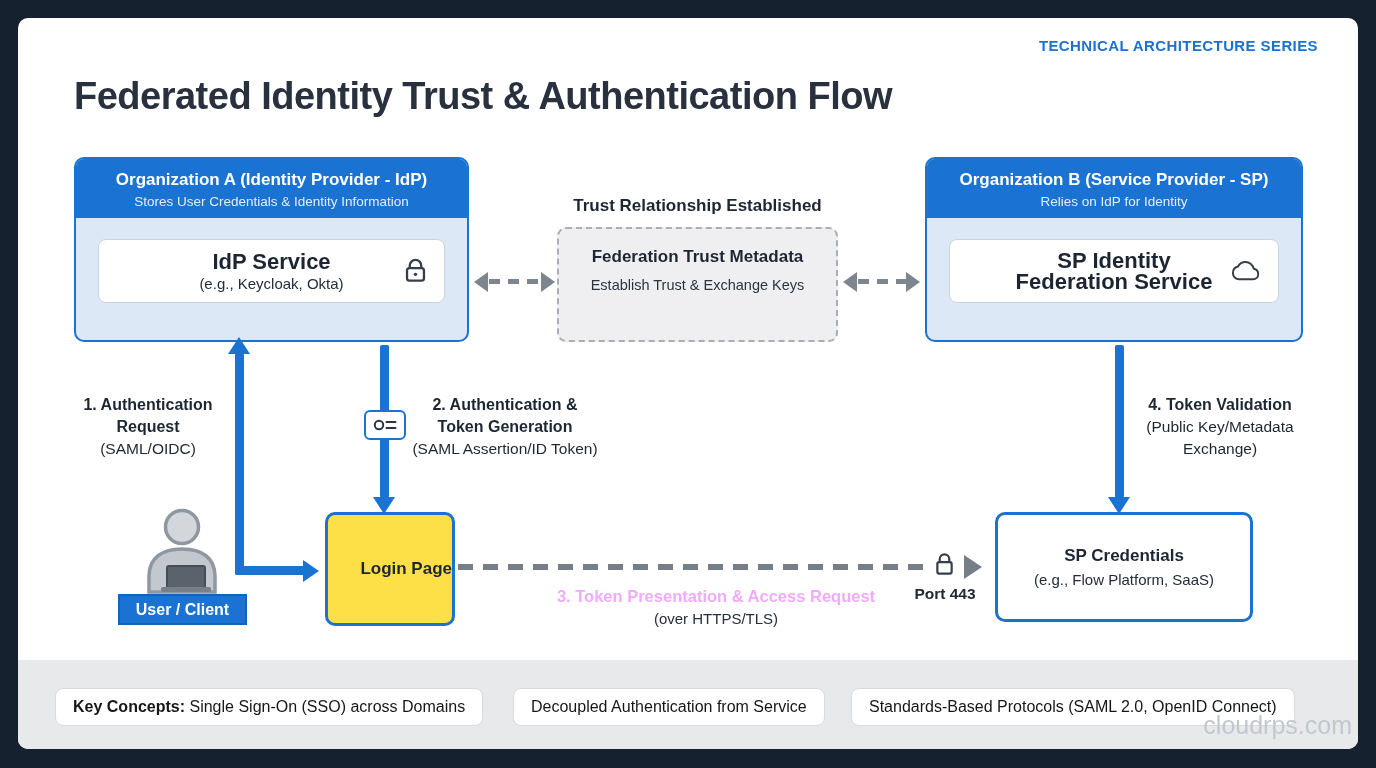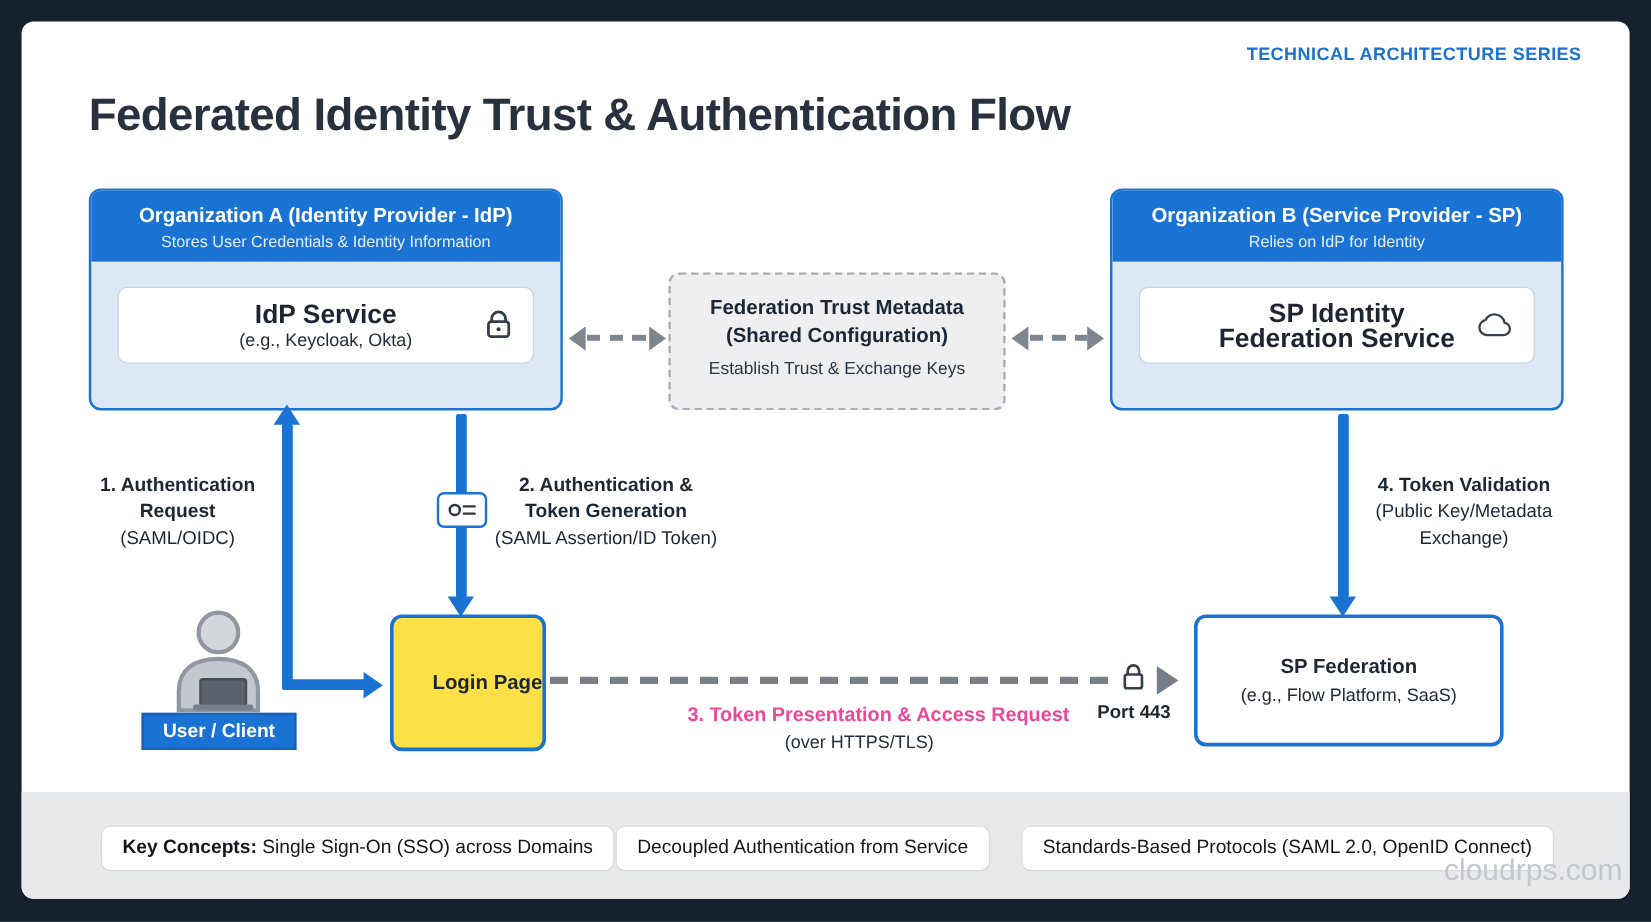--- a/index.html
+++ b/index.html
@@ -44,21 +44,21 @@
 
   .vline { position:absolute; width:9px; background:var(--accent-blue,#1a72d2); border-radius:2px; }
   .hline { position:absolute; height:9px; background:var(--accent-blue,#1a72d2); border-radius:2px; }
 
   .ticket { position:absolute; left:364px; top:410px; width:42px; height:30px; background:#fff; border:2.5px solid var(--accent-blue,#1a72d2); border-radius:6px; display:flex; align-items:center; justify-content:center; }
 
   
   .step-label { position:absolute; color:#1d2733; text-align:center; line-height:22px; }
   .step-bold { font-size:16px; font-weight:bold; }
   .step-reg  { font-size:15.5px; }
-  .s3-l1 { position:absolute; left:496px; top:587px; width:472px; text-align:center; font-size:16.5px; font-weight:bold; color:#ec4899; }
+  .s3-l1 { position:absolute; left:480px; top:587px; width:472px; text-align:center; font-size:16.5px; font-weight:bold; color:#f0abfc; }
   .s3-l2 { position:absolute; left:480px; top:610px; width:472px; text-align:center; font-size:15px; color:#252f3b; }
   .port-label { position:absolute; left:901px; top:585px; width:88px; text-align:center; font-size:15.5px; font-weight:bold; color:#1d2733; }
 
   
   .login-box { position:absolute; left:325px; top:512px; width:130px; height:114px; background:#fde047; border:3px solid var(--accent-blue,#1a72d2); border-radius:10px; display:flex; align-items:center; justify-content:flex-end; font-size:17px; font-weight:bold; color:#1d2733; }
   .sp-box { position:absolute; left:995px; top:512px; width:258px; height:110px; background:#fff; border:3px solid var(--accent-blue,#1a72d2); border-radius:10px; display:flex; flex-direction:column; align-items:center; justify-content:center; text-align:center; }
   .sp-name { font-size:17px; font-weight:bold; color:#1d2733; }
   .sp-detail { font-size:15px; color:#232d39; margin-top:5px; }
 
   .user-figure { position:absolute; left:140px; top:506px; }
@@ -90,23 +90,23 @@
         <div class="service-detail">(e.g., Keycloak, Okta)</div>
         <svg class="card-icon" width="25" height="29" viewBox="0 0 26 30">
           <path d="M7 12 V9.5 a6 6 0 0 1 12 0 V12" fill="none" stroke="#353f4b" stroke-width="2.4"></path>
           <rect x="4.2" y="12" width="17.6" height="13" rx="2.5" fill="none" stroke="#353f4b" stroke-width="2.4"></rect>
           <circle cx="13" cy="18.5" r="1.8" fill="#353f4b"></circle>
         </svg>
       </div>
     </div>
   </div>
 
+  <div class="trust-heading">Trust Relationship Established</div>
   <div class="trust-box">
     <div class="trust-t">Federation Trust Metadata</div>
-    <div class="trust-t">(Shared Configuration)</div>
     <div class="trust-sub">Establish Trust &amp; Exchange Keys</div>
   </div>
 
   <div class="org-box org-b">
     <div class="org-header">
       <div class="org-title">Organization B (Service Provider - SP)</div>
       <div class="org-sub">Relies on IdP for Identity</div>
     </div>
     <div class="org-body">
       <div class="service-card">
@@ -171,34 +171,34 @@
   <svg style="position:absolute;left:934px;top:550px" width="21" height="28" viewBox="0 0 22 28">
     <path d="M6 12 V9 a5 5 0 0 1 10 0 v3" fill="none" stroke="#353f4b" stroke-width="2.3"></path>
     <rect x="3.5" y="12" width="15" height="12" rx="2" fill="#ffffff" stroke="#353f4b" stroke-width="2.3"></rect>
   </svg>
   <div class="tri tri-right-gray" style="left:964px;top:555px"></div>
   <div class="port-label">Port 443</div>
   <div class="s3-l1">3. Token Presentation &amp; Access Request</div>
   <div class="s3-l2">(over HTTPS/TLS)</div>
 
   <div class="sp-box">
-    <div class="sp-name">SP Federation</div>
+    <div class="sp-name">SP Credentials</div>
     <div class="sp-detail">(e.g., Flow Platform, SaaS)</div>
   </div>
 
   <svg class="user-figure" width="86" height="88" viewBox="0 0 86 88">
     <circle cx="42" cy="21" r="16.5" fill="#d3d7dc" stroke="#8f97a1" stroke-width="3.5"></circle>
     <path d="M9 86 V70 C9 52 22 43 42 43 C62 43 75 52 75 70 V86 Z" fill="#c3c8cf" stroke="#8f97a1" stroke-width="3.5"></path>
     <rect x="27" y="60" width="38" height="22" rx="2" fill="#5a626c" stroke="#454d57" stroke-width="2"></rect>
     <rect x="21" y="81" width="50" height="5" rx="2" fill="#787f89"></rect>
   </svg>
   <div class="user-label">User / Client</div>
 
   <div class="footer"></div>
-  <div class="pill" style="left:84px">
+  <div class="pill" style="left:55px">
     <span class="b">Key Concepts:</span><span> Single Sign-On (SSO) across Domains</span>
   </div>
   <div class="pill" style="left:513px">
     <span class="b"></span><span>Decoupled Authentication from Service</span>
   </div>
   <div class="pill" style="left:851px">
     <span class="b"></span><span>Standards-Based Protocols (SAML 2.0, OpenID Connect)</span>
   </div>
 
   <div class="watermark">cloudrps.com</div>

